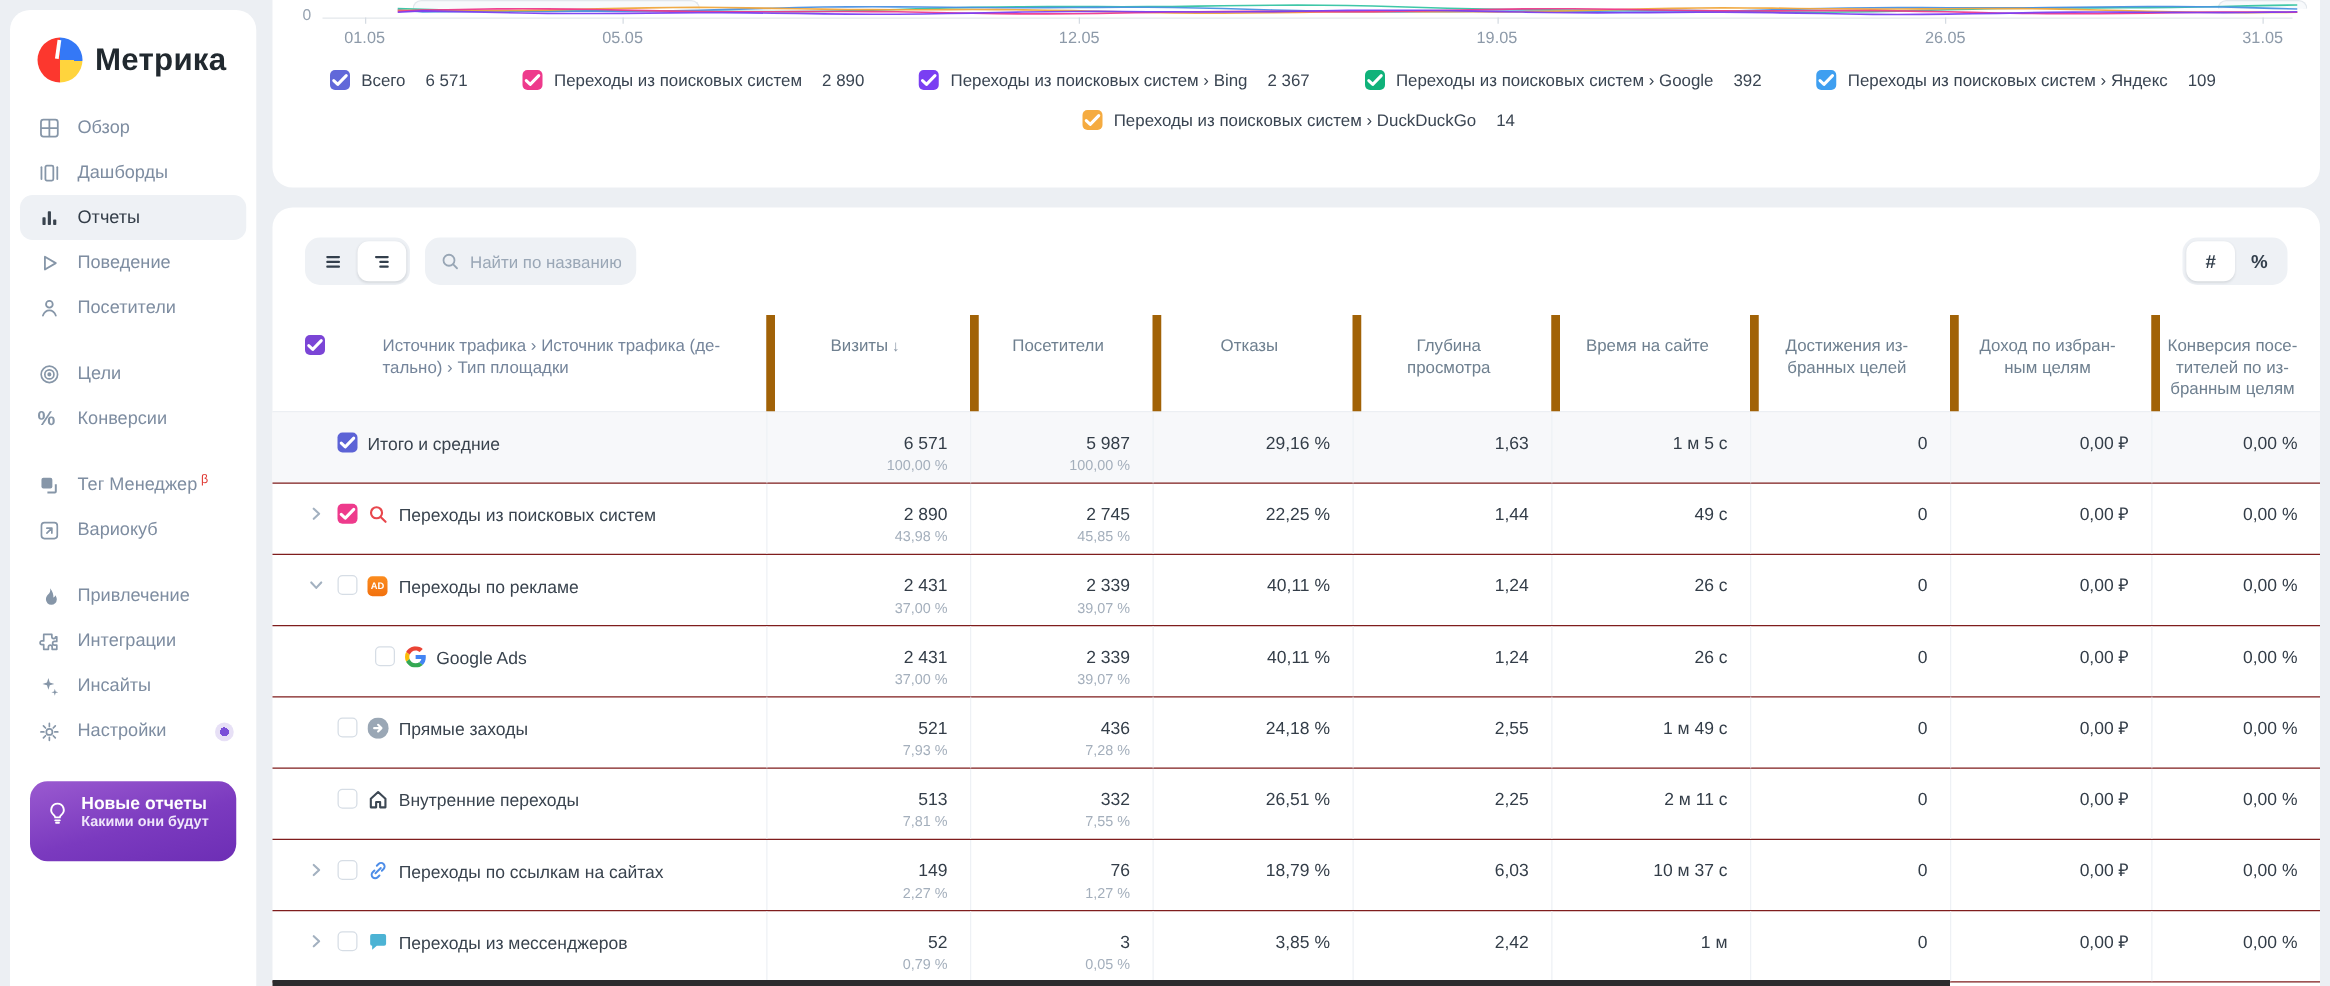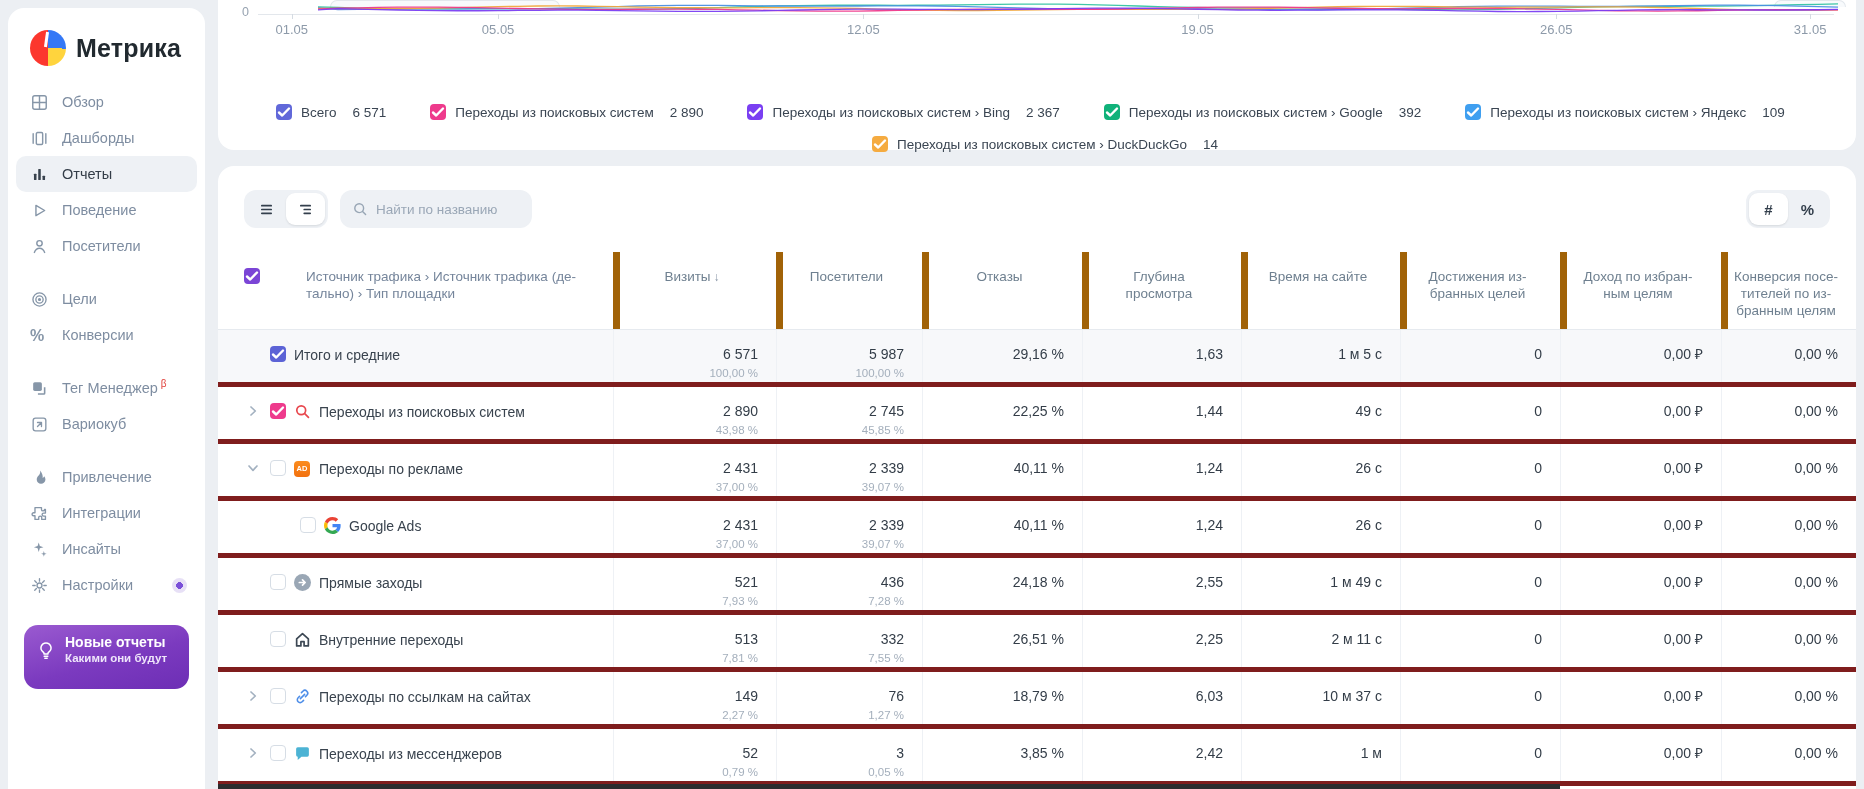--- a/index.html
+++ b/index.html
@@ -39,56 +39,56 @@
     border-radius:0 0 16px 16px; }
   .top-tab { position:absolute; top:0; height:7px; border:1px solid #e2e7ec; border-bottom:none;
     border-radius:9px 9px 0 0; background:#f8fafc; }
   .top-tab.l { left:112px; width:230px; }
   .top-tab.r { left:1556px; width:72px; }
   .y-zero { position:absolute; left:24px; top:5px; font-size:12.5px; color:#97a3b1; }
   .baseline { position:absolute; left:40px; right:22px; top:14px; height:1px; background:#e3e7ec; }
   .spark { position:absolute; left:100px; right:16px; top:1px; height:13px; width:1520px; }
   .tick-mark { position:absolute; top:14px; width:1px; height:5px; background:#d5dbe2; }
   .x-tick { position:absolute; top:22px; transform:translateX(-50%); font-size:13px; color:#8d9aa9; }
-  .legend { position:absolute; left:16px; right:0; display:flex; align-items:center;margin-top:48px; }
+  .legend { position:absolute; left:4px; right:0; display:flex; align-items:center; }
   .legend.r1 { top:56px; padding-left:42px; gap:44px; }
   .legend.r2 { top:88px; justify-content:center; }
   .lg-item { display:flex; align-items:center; gap:9px; cursor:pointer; }
   .lg-label { font-size:13.5px; color:#3a4552; }
   .lg-value { font-size:13.5px; color:#3a4552; margin-left:7px; }
 
   .cb { width:16px; height:16px; border-radius:4px; border:1.5px solid #d6dde5; background:#fff;
     display:inline-flex; align-items:center; justify-content:center; flex:0 0 auto; }
   .cb.checked { border:none; }
 
   
   .table-card { position:relative; margin-top:16px; width:1638px; min-height:640px;
     background:#fff; border-radius:16px 16px 0 0; }
   .toolbar { display:flex; align-items:center; padding:24px 26px 0 26px; }
   .seg { display:flex; background:#eef1f5; border-radius:12px; padding:3px; }
   .seg-btn { width:39px; height:32px; border-radius:9px; display:flex; align-items:center;
     justify-content:center; cursor:pointer; color:#333f4c; font-size:15px; }
   .seg-btn.sel { background:#fff; box-shadow:0 1px 2px rgba(40,50,60,.12); }
-  .search { margin-left:12px; width:192px; height:38px; background:#eef1f5; border-radius:12px;
+  .search { margin-left:12px; width:169px; height:38px; background:#eef1f5; border-radius:12px;
     display:flex; align-items:center; padding:0 12px; gap:8px; }
   .search input { border:none; outline:none; background:transparent; font-size:13.5px; width:100%;
     color:#3a4552; font-family:"Liberation Sans",sans-serif; }
   .search input::placeholder { color:#9aa7b6; }
   .toolbar .spacer { flex:1; }
   .seg.nums { font-weight:bold; }
 
   .trow { display:grid; grid-template-columns:395px 163px 146px 160px 159px 159px 160px 161px 135px; }
   .thead { margin-top:24px; border-bottom:1px solid #e6eaef; min-height:78px; }
   .th-name { display:flex; gap:10px; padding:16px 10px 14px 26px; }
   .th-name-lines { font-size:13.5px; color:#75859b; line-height:17px;margin-left:36px; }
   .th { font-size:13.5px; color:#6f8090; text-align:center; padding:16px 18px 0 6px;
     line-height:17px; border-left:7px solid #a16207; }
   .sort-arrow { color:#8795a5; font-size:12px; margin-left:3px; }
 
-  .data-row { border-bottom:5px solid #7f1d1d; height:57px; }
+  .data-row { border-bottom:1px solid #7f1d1d; height:57px; }
   .data-row.shaded { background:#f7f8fa; }
   .name-cell { display:flex; align-items:flex-start; gap:8px; padding:16px 8px 0 26px; }
   .chev { width:18px; height:16px; display:inline-flex; align-items:center; flex:0 0 auto; }
   .ind { width:22px; flex:0 0 auto; }
   .row-ic { width:17px; height:17px; display:inline-flex; align-items:center; flex:0 0 auto; }
   .row-label { font-size:14px; color:#39434e; line-height:16px; padding-top:1px; }
   .ad-badge { width:16px; height:16px; border-radius:4px; background:linear-gradient(180deg,#fb8c1e,#f2700e);
     color:#fff; font-size:7.5px; font-weight:bold; display:inline-flex; align-items:center; justify-content:center; }
   .num { text-align:right; padding:16px 18px 0 6px; border-left:1px solid #eef1f5; }
   .num .v { font-size:14px; color:#333d48; line-height:16px; }

